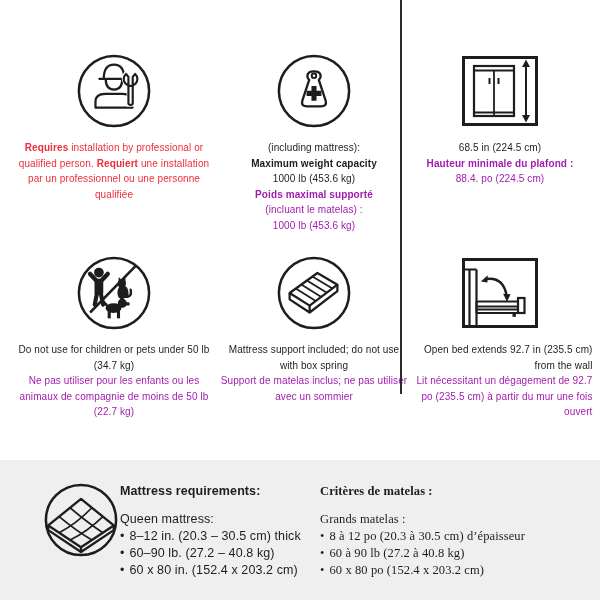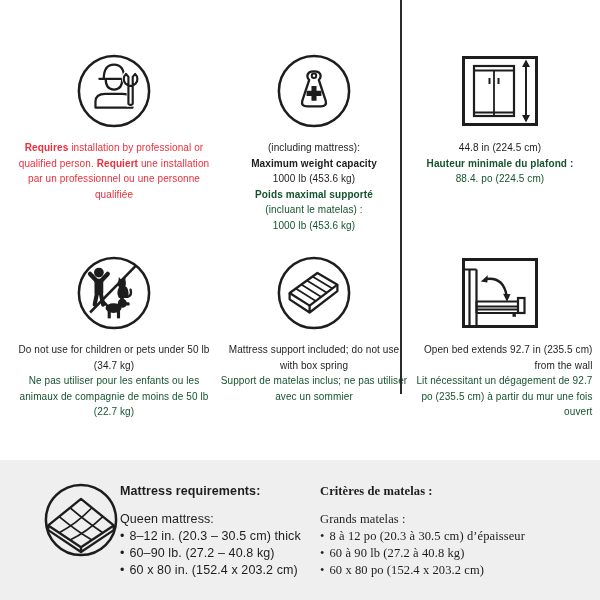--- a/index.html
+++ b/index.html
@@ -17,21 +17,21 @@
     justify-items:center;
   }
   .divider { position:absolute; left:400px; top:-20px; width:1.5px; height:414px; background:#2b2b2b; }
   .cell { display:flex; flex-direction:column; align-items:center; text-align:center; }
   .icon { height:82px; display:flex; align-items:center; justify-content:center; margin-bottom:8px; }
   .r2 .icon { margin-top:2px; }
 
   .t { font-size:10px; line-height:15.5px; color:#1d1d1d; letter-spacing:0.1px; }
   .t .line { display:block; }
   .bold, .t b { font-weight:bold; }
-  .gray { color:#14532d; }
+  .gray { color:#a21caf; }
   .red { color:#ED2E3B; }
   .w1 { width:200px; } .w2 { width:176px; } .w3 { width:192px; }
   .w4 { width:200px; } .w5 { width:190px; } .w6 { width:185px;text-align:right; }
 
   
   .bottom { position:absolute; left:0; top:460px; width:600px; height:140px;
             background:#efefef; display:flex; padding:19px 0 0 42px; }
   .b-icon { width:78px; height:78px; flex:0 0 78px; margin-top:2px; }
   .b-col { margin-top:4px; font-size:12.5px; line-height:17px; color:#1d1d1d; letter-spacing:0.1px; }
   .b-en { width:200px; }
@@ -94,21 +94,21 @@
           <rect class="stroke" x="3.5" y="3.5" width="73" height="67" stroke-width="3"></rect>
           <rect class="stroke" x="14" y="12" width="40" height="50" stroke-width="2.2"></rect>
           <path class="stroke" d="M14,16.5 L54,16.5 M34,16.5 L34,62 M14,58.5 L54,58.5" stroke-width="1.8"></path>
           <path class="stroke" d="M29.5,24 L29.5,30 M38.5,24 L38.5,30" stroke-width="2"></path>
           <path class="stroke" d="M66,11 L66,63" stroke-width="2"></path>
           <polygon class="fillk" points="66,5.5 62,13 70,13"></polygon>
           <polygon class="fillk" points="66,68.5 62,61 70,61"></polygon>
         </svg>
       </div>
       <div class="t w3">
-        <span class="line">44.8 in (224.5 cm)</span>
+        <span class="line">68.5 in (224.5 cm)</span>
         <span class="line bold gray">Hauteur minimale du plafond :</span>
         <span class="line gray">88.4. po (224.5 cm)</span>
       </div>
     </div>
 
     <div class="cell r2">
       <div class="icon">
         <svg width="78" height="78" viewBox="0 0 80 80">
           <circle class="stroke" cx="40" cy="40" r="36" stroke-width="2.6"></circle>
           <path class="stroke" d="M62,12.5 L15.5,60" stroke-width="2.6"></path>

